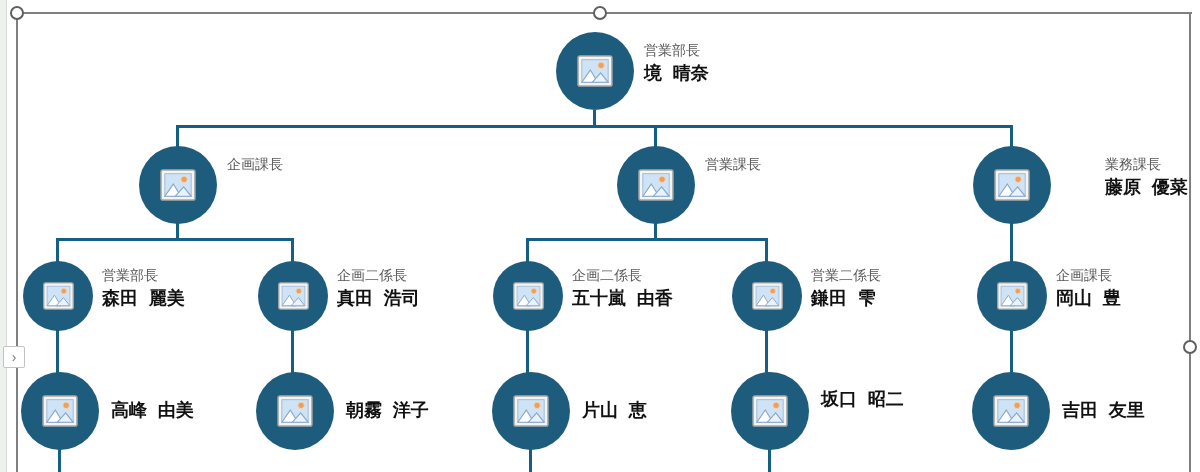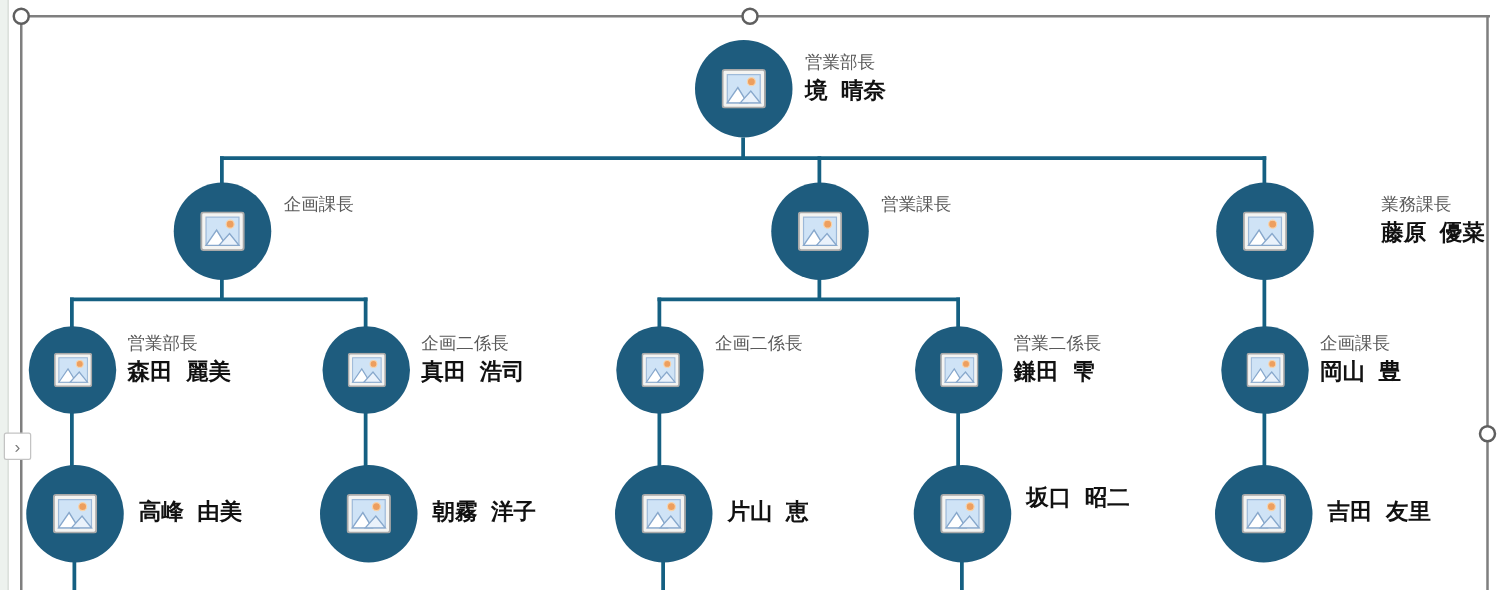--- a/index.html
+++ b/index.html
@@ -159,20 +159,21 @@
   <div class="node-name">真田 浩司</div>
 </div>
 
 <div class="node-circle" style="left:493px;top:261px;width:70px;height:70px">
   <svg class="photo-icon" width="31" height="28">
       <use href="#photo-icon"></use>
     </svg>
 </div>
 <div class="node-text" style="left:572px;top:265px">
   <div class="node-title">企画二係長</div>
+  <div class="node-name">五十嵐 由香</div>
 </div>
 
 <div class="node-circle" style="left:732px;top:261px;width:70px;height:70px">
   <svg class="photo-icon" width="31" height="28">
       <use href="#photo-icon"></use>
     </svg>
 </div>
 <div class="node-text" style="left:811px;top:265px">
   <div class="node-title">営業二係長</div>
   <div class="node-name">鎌田 雫</div>

